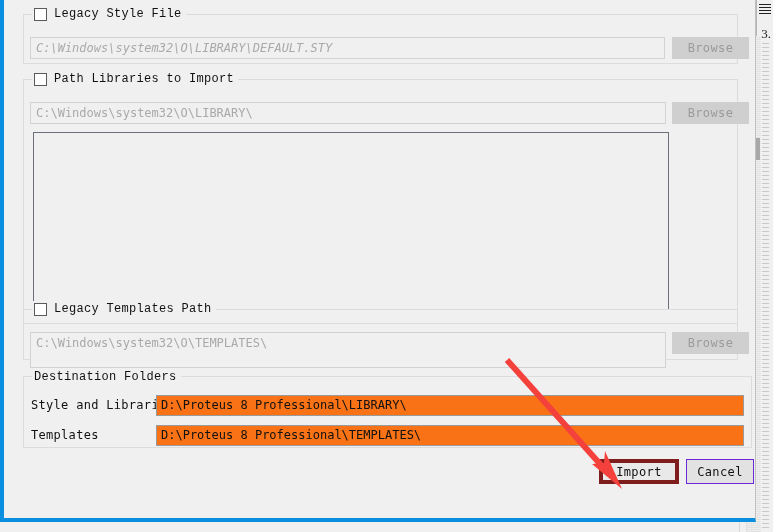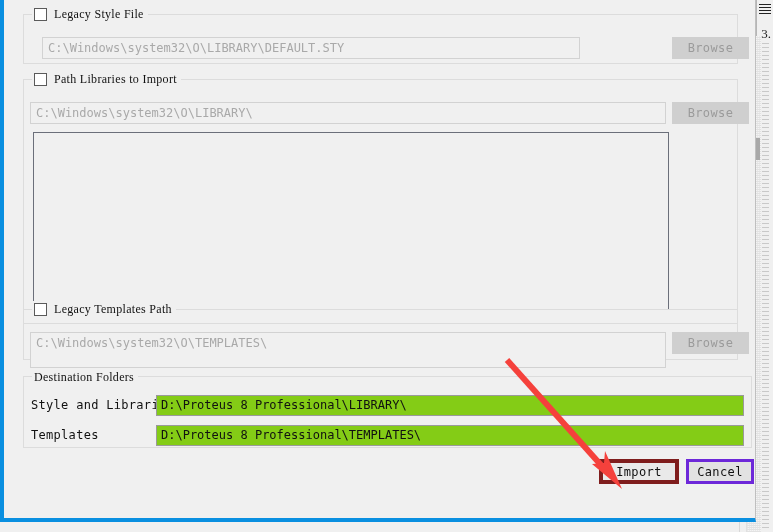--- a/index.html
+++ b/index.html
@@ -146,21 +146,21 @@
     top: -9px;
     left: 8px;
     background: #f0f0f0;
     padding: 0 4px 0 2px;
     display: flex;
     align-items: center;
     height: 16px;
     white-space: nowrap;
   }
   .legend-text {
-    font-family: Liberation Serif, serif;
+    font-family: Liberation Mono, monospace;
     font-size: 12px;
     color: #111111;
     letter-spacing: .3px;
   }
   .cbx {
     width: 13px; height: 13px;
     border: 1px solid #5a5a5a;
     background: #ffffff;
     box-sizing: border-box;
     margin-right: 7px;
@@ -178,21 +178,21 @@
     font-size: 12px;
     line-height: 20px;
     padding: 0 5px;
     white-space: nowrap;
     overflow: hidden;
   }
   .dest-input {
     position: absolute;
     box-sizing: border-box;
     border: 1px solid #9a9a9a;
-    background: #84cc16;
+    background: #f97316;
     color: #111111;
     font-family: "DejaVu Sans Mono", "Liberation Mono", monospace;
     font-size: 12px;
     line-height: 19px;
     padding: 0 4px;
     white-space: nowrap;
     overflow: hidden;
   }
   .dest-label {
     position: absolute;
@@ -236,21 +236,21 @@
     font-size: 12px;
     color: #111111;
     letter-spacing: .4px;
     background: #e6e6e6;
   }
   #import-btn {
     border: 4px solid #7f1d1d;
     background: #e9e9e9;
   }
   #cancel-btn {
-    border: 3px solid #6d28d9;
+    border: 1px solid #6d28d9;
     background: #e2e2e2;
   }
 
   
   #annotation-arrow {
     position: absolute;
     left: 0; top: 0;
     width: 773px; height: 532px;
     pointer-events: none;
   }
@@ -278,21 +278,21 @@
 
 
   <div id="body-area">
 
     <div class="group" style="left:19px; top:14px; width:715px; height:50px;">
       <div class="legend">
         <span class="cbx"></span>
         <span class="legend-text">Legacy Style File</span>
       </div>
     </div>
-    <div class="path-input" style="left:38px; top:37px; width:538px; height:22px;">C:\Windows\system32\O\LIBRARY\DEFAULT.STY</div>
+    <div class="path-input" style="left:26px; top:37px; width:635px; height:22px;font-style:italic;">C:\Windows\system32\O\LIBRARY\DEFAULT.STY</div>
     <div class="browse-btn" style="left:668px; top:37px;">Browse</div>
 
     <div class="group" style="left:19px; top:79px; width:715px; height:245px;">
       <div class="legend">
         <span class="cbx"></span>
         <span class="legend-text">Path Libraries to Import</span>
       </div>
     </div>
     <div class="path-input" style="left:26px; top:102px; width:636px; height:22px;">C:\Windows\system32\O\LIBRARY\</div>
     <div class="browse-btn" style="left:668px; top:102px;">Browse</div>

